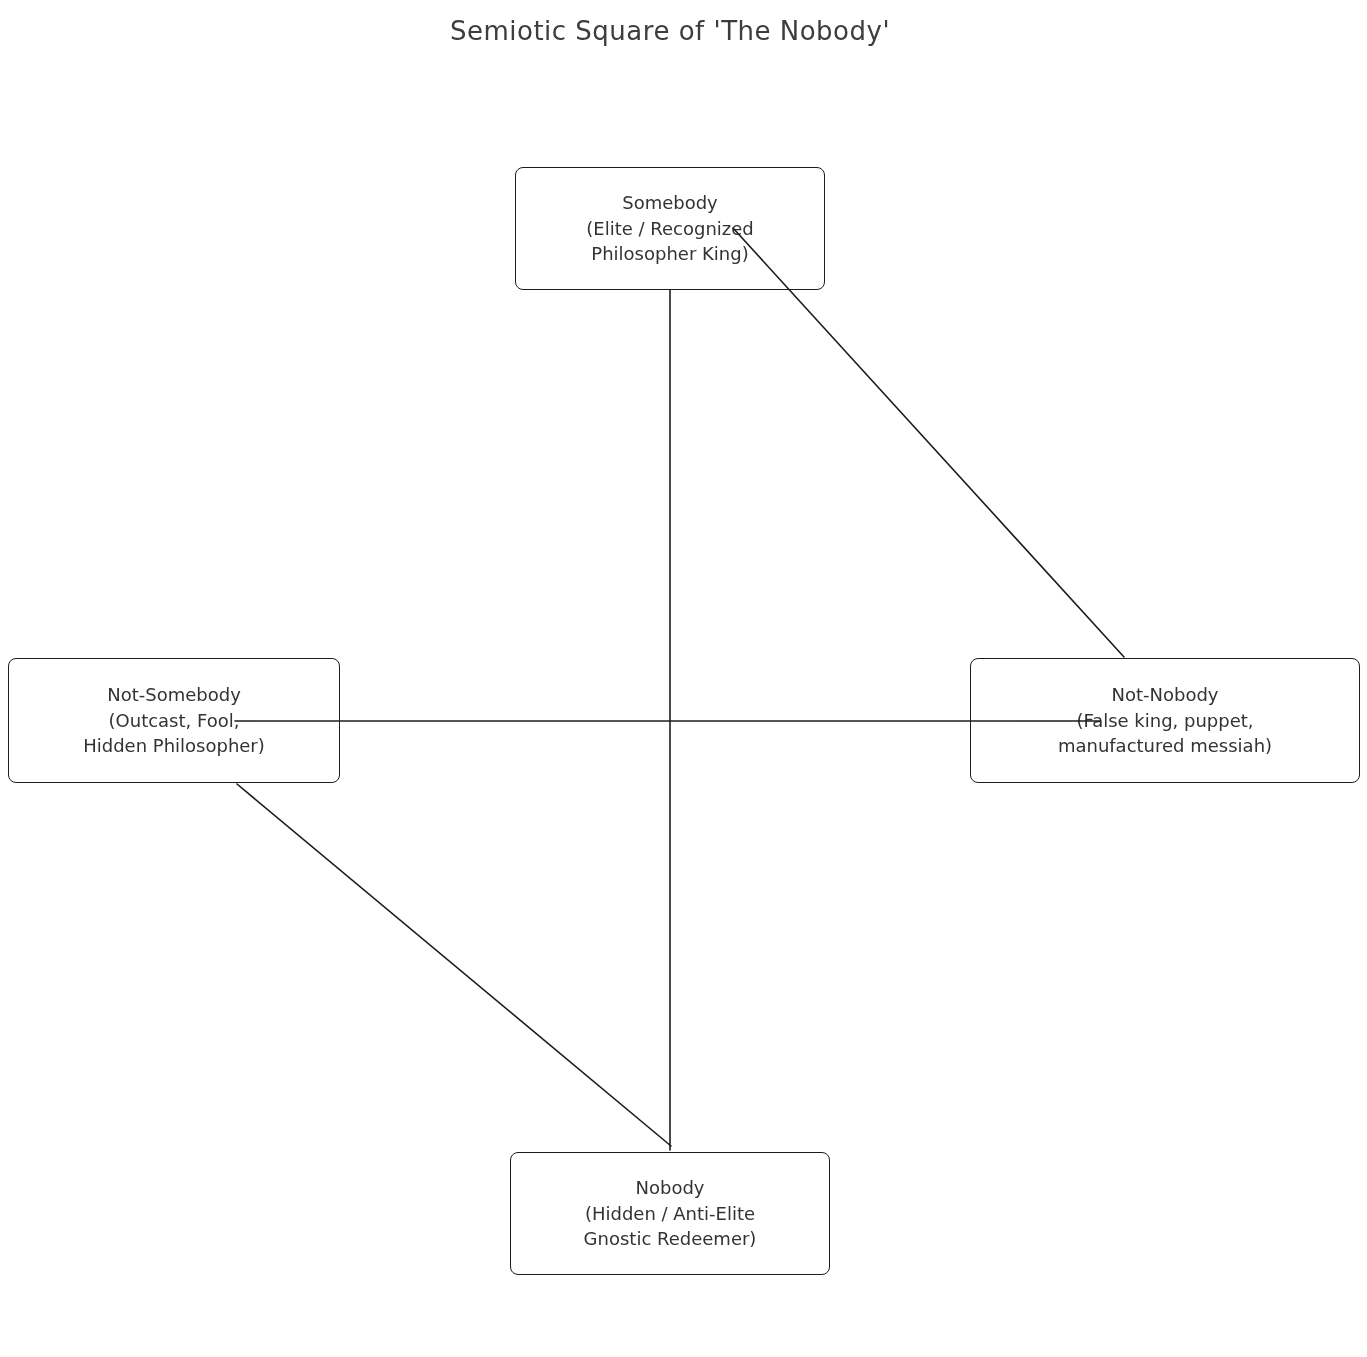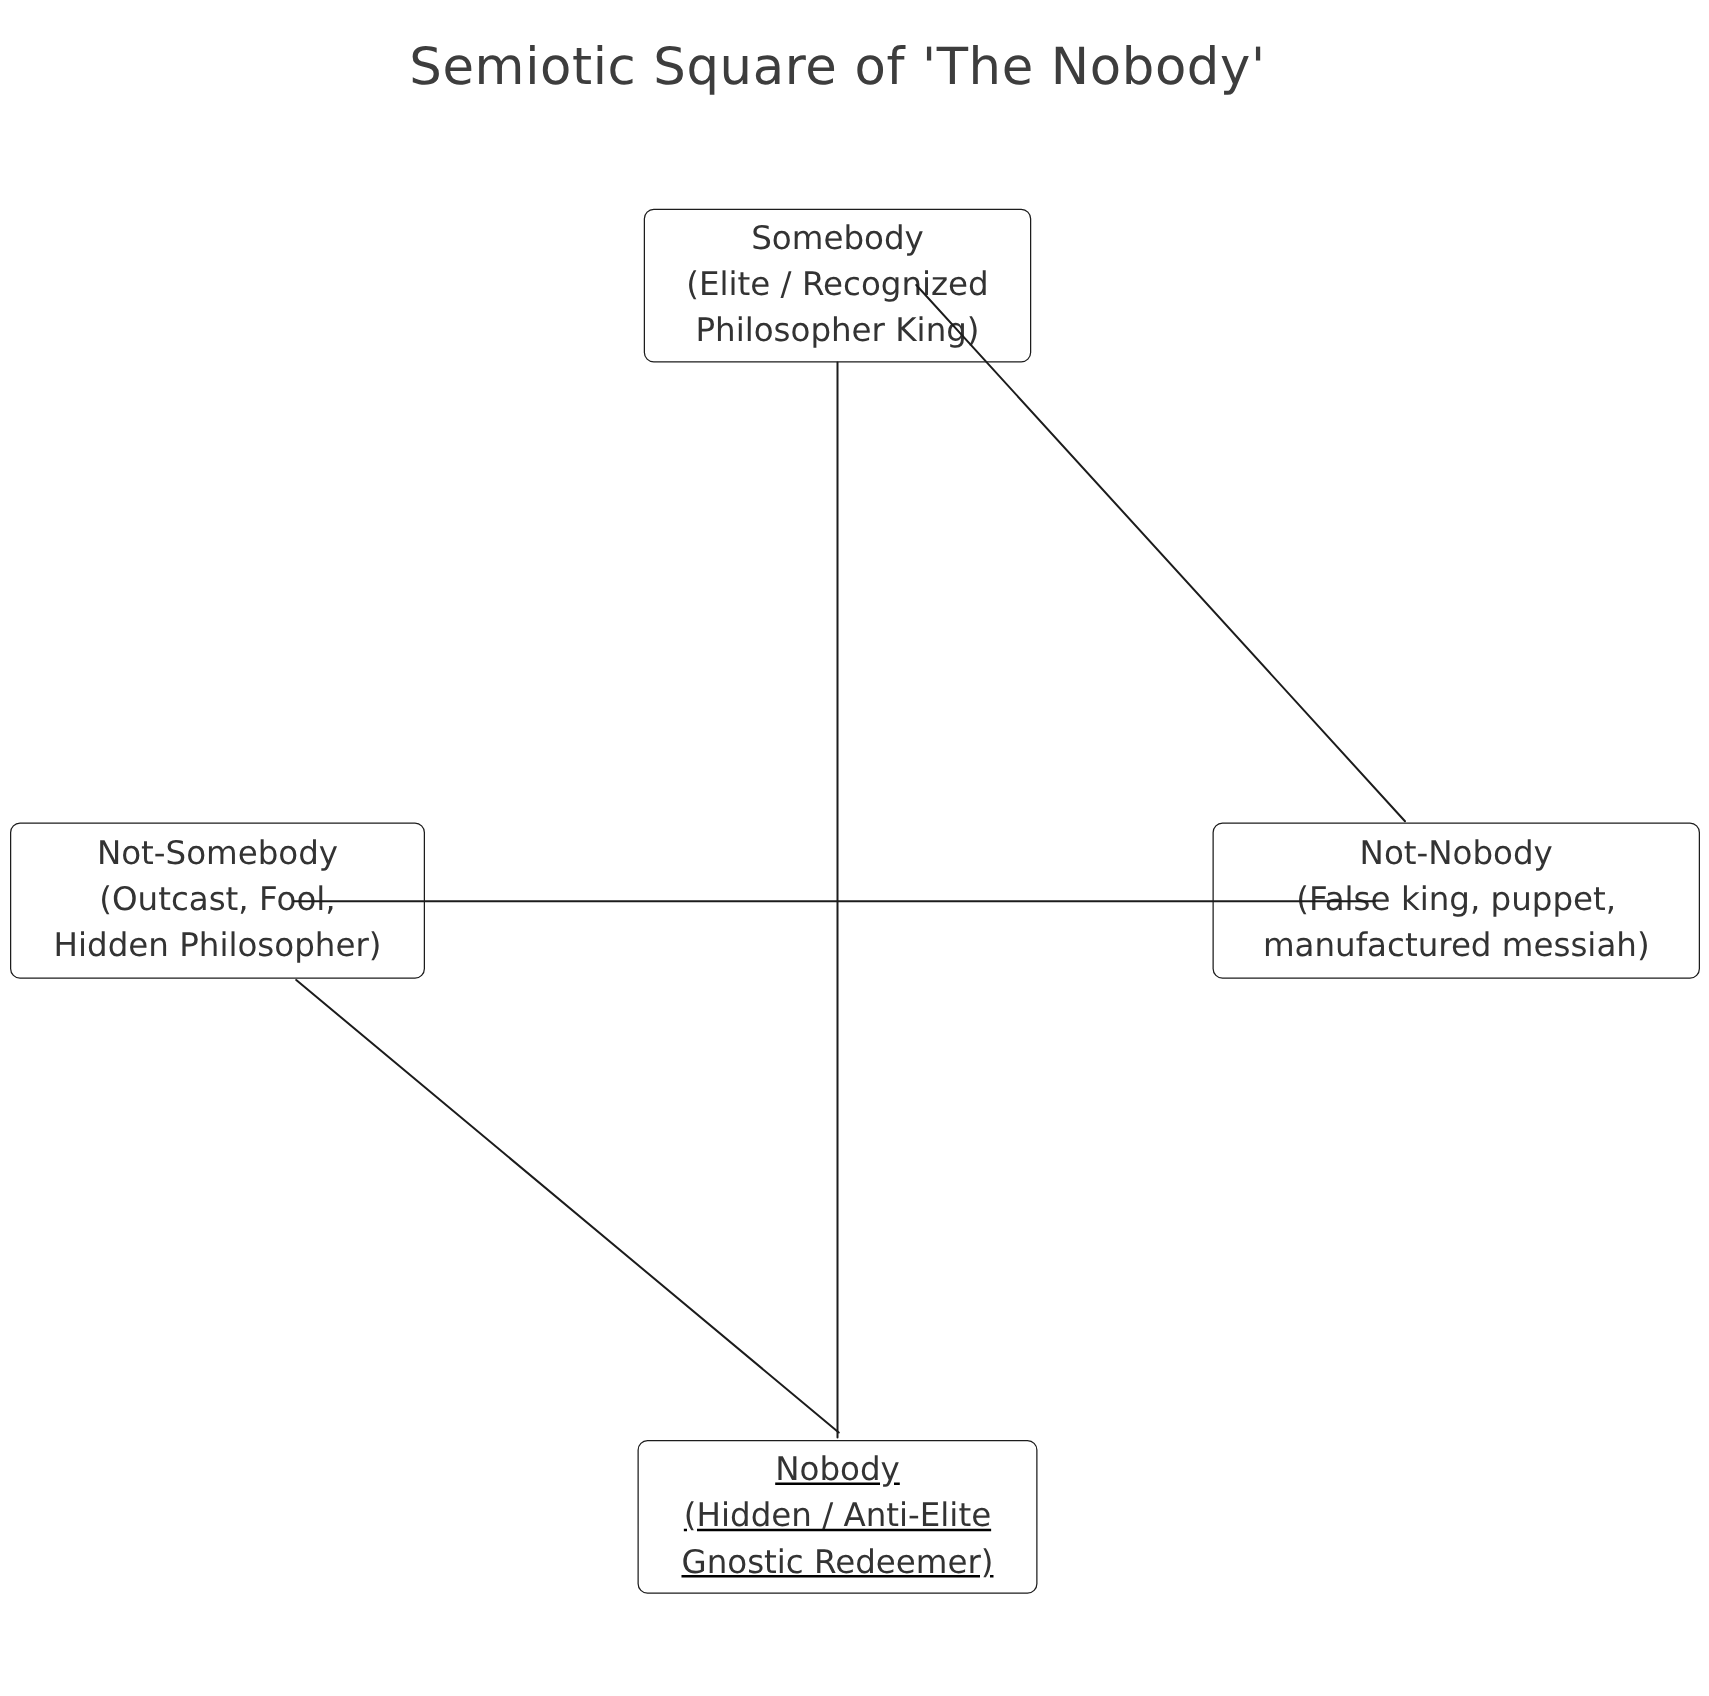--- a/index.html
+++ b/index.html
@@ -20,47 +20,46 @@
     height: 1357px;
     background: var(--background);
     overflow: hidden;
   }
   .diagram-title {
     position: absolute;
     top: 16px;
     left: 0;
     width: 1340px;
     text-align: center;
-    font-size: 41px;
+    font-size: 26px;
     color: var(--title);
     letter-spacing: 0.5px;
-    margin-top: 13px;
   }
   .node {
     position: absolute;
     z-index: 1;
     background: var(--background);
     border: 1.6px solid var(--box-border);
     border-radius: 8px;
     display: flex;
     align-items: center;
     justify-content: center;
     text-align: center;
   }
   .node .label {
     white-space: pre-line;
-    font-size: 26px;
+    font-size: 18px;
     line-height: 1.42;
     color: var(--text);
     padding: 6px 10px;
   }
   .node-somebody      { left: 515px; top: 167px;  width: 310px; height: 123px; }
   .node-not-somebody  { left: 8px;   top: 658px;  width: 332px; height: 125px; }
   .node-not-nobody    { left: 970px; top: 658px;  width: 390px; height: 125px; }
-  .node-nobody        { left: 510px; top: 1152px; width: 320px; height: 123px; text-decoration: underline; }
+  .node-nobody        { left: 510px; top: 1152px; width: 320px; height: 123px; }
   .edges-overlay {
     position: absolute;
     left: 0;
     top: 0;
     z-index: 2;
     pointer-events: none;
   }
   .edges-overlay line {
     stroke: var(--line);
     stroke-width: 1.6;

